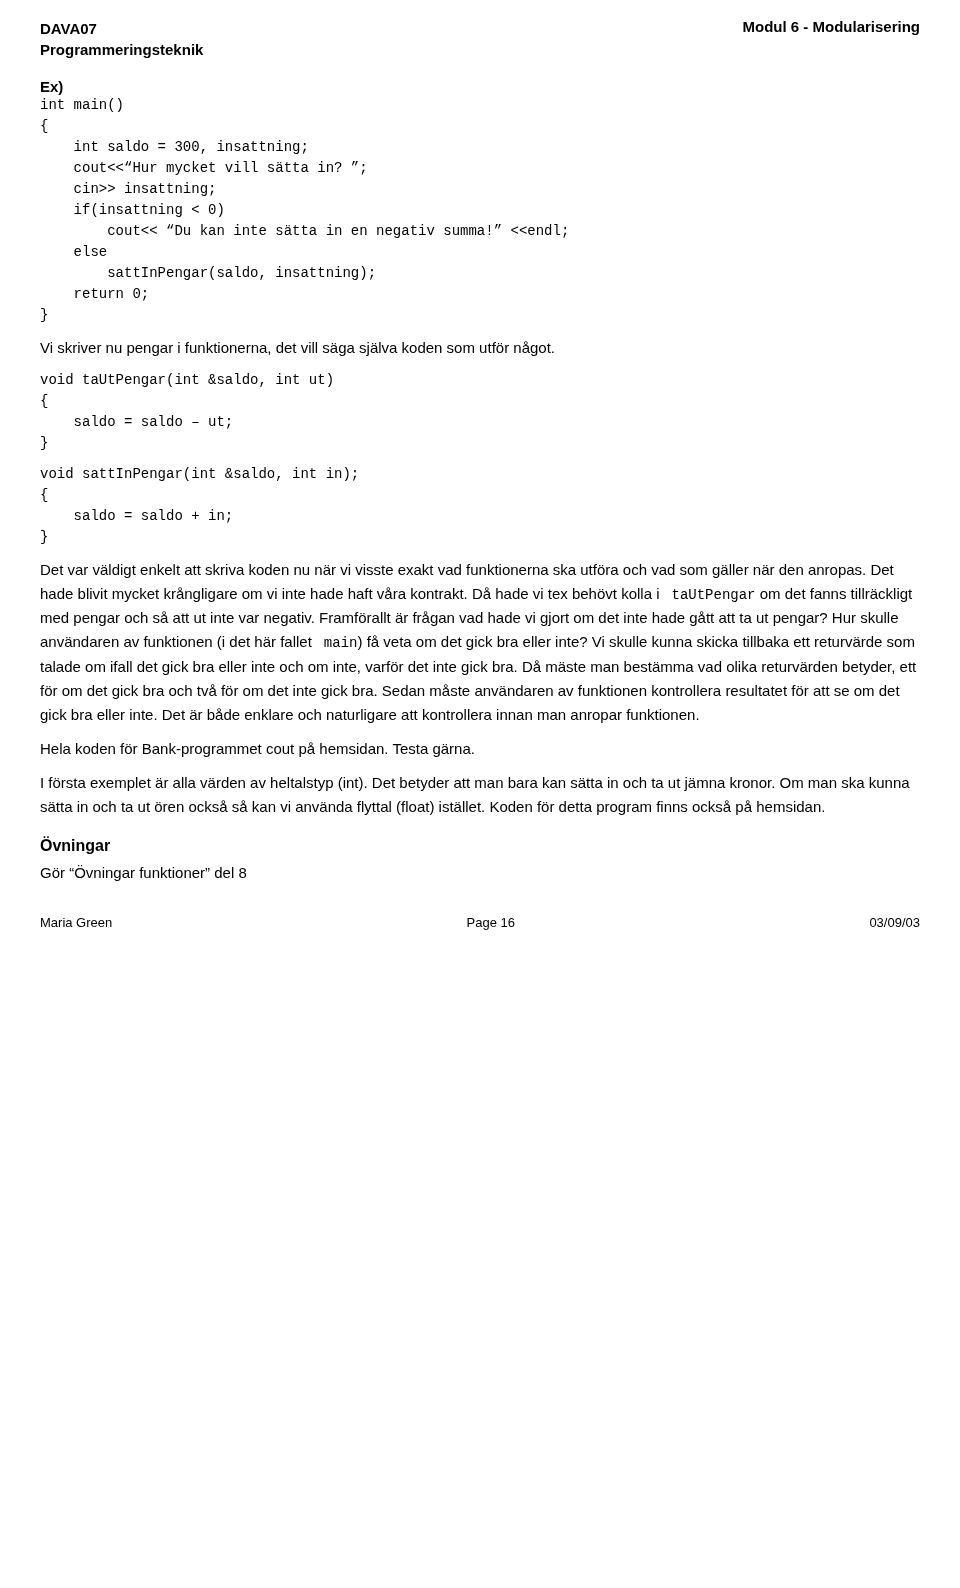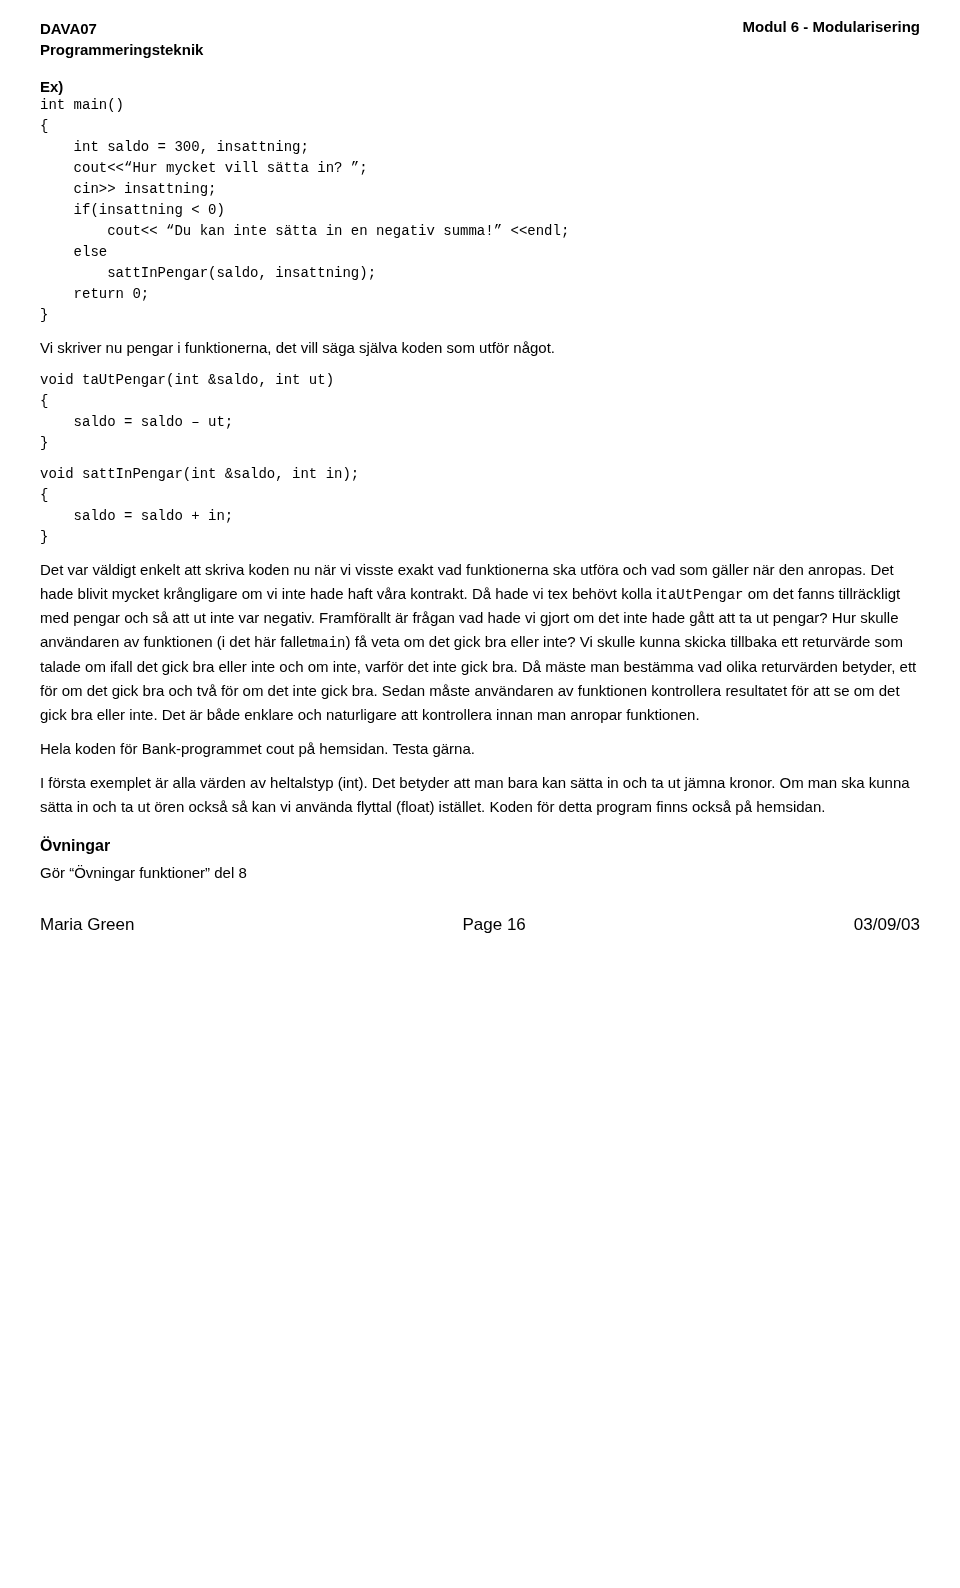--- a/index.html
+++ b/index.html
@@ -40,33 +40,34 @@
       margin-bottom: 10px;
     }
     .prose {
       font-size: 15px;
       line-height: 1.6;
       margin-bottom: 10px;
     }
     .prose-inline-code {
       font-family: 'Courier New', Courier, monospace;
       font-size: 14px;
+      padding-left: 12px;
     }
     .section-heading {
       font-size: 16px;
       font-weight: bold;
       margin-top: 18px;
       margin-bottom: 6px;
     }
     .page-footer {
       display: flex;
       justify-content: space-between;
       align-items: flex-end;
       margin-top: 30px;
-      font-size: 17px;
+      font-size: 13px;
       border-top: none;
     }
   </style>
 </head>
 <body>
 
 <div class="page-header">
   <div class="header-left">
     <div>DAVA07</div>
     <div>Programmeringsteknik</div>

